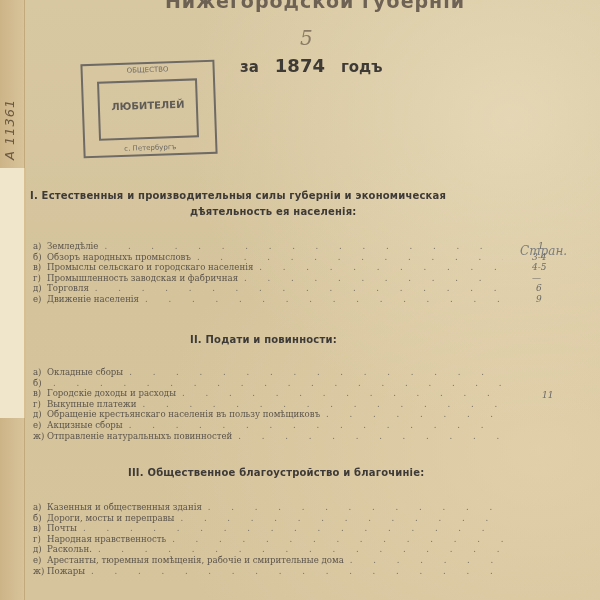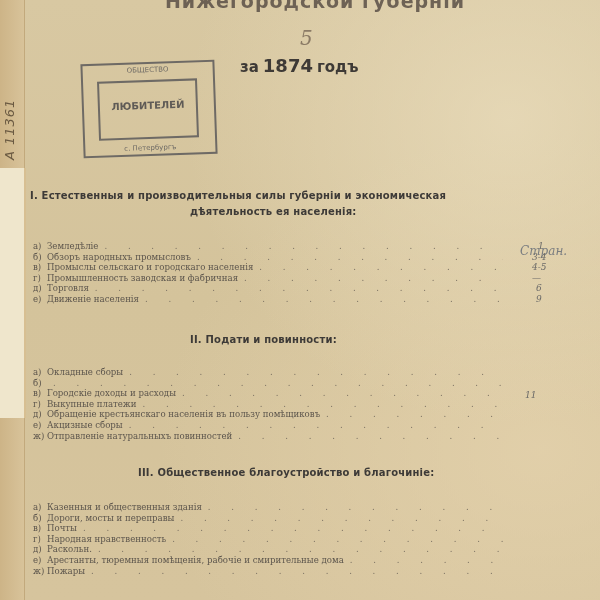--- a/index.html
+++ b/index.html
@@ -36,21 +36,21 @@
     color:#5b5047; letter-spacing:1px; opacity:0.85;
   }
   .page-mark {
     position:absolute; left:300px; top:26px; font-family:"DejaVu Serif", serif;
     font-style:italic; font-size:20px; color:#8b7b66;
   }
   .year-line {
     position:absolute; left:240px; top:55px; font-family:"DejaVu Sans", sans-serif;
     font-weight:bold; color:#3e3a36; font-size:15px;
   }
-  .year-line .year { font-size:18px; margin:0 4px; }
+  .year-line .year { font-size:18px; margin:0 16px; }
   .stamp {
     position:absolute; left:82px; top:62px; width:130px; height:90px;
     border:2px solid #6e6a65; transform:rotate(-2deg);
   }
   .stamp-inner {
     position:absolute; left:14px; top:16px; width:96px; height:55px;
     border:2px solid #6e6a65;
   }
   .stamp-top { position:absolute; left:0; right:0; top:2px; text-align:center;
     font-family:"DejaVu Sans", sans-serif; font-size:7px; color:#6e6a65; }
@@ -172,23 +172,23 @@
         <span class="letter">е)</span>
         <span class="label">Акцизные сборы</span>
         <span class="dots">. . . . . . . . . . . . . . . . . . . . . . . . . . . . . . . .</span>
       </div>
     <div class="row">
         <span class="letter">ж)</span>
         <span class="label">Отправленіе натуральныхъ повинностей</span>
         <span class="dots">. . . . . . . . . . . . . . . . . . . . . . . . . . . . . . . .</span>
       </div>
   </div>
-  <div class="pagenum" style="left:525px; top:390px;">11</div>
-
-  <div class="section-title" style="left:138px; top:467px;">III. Общественное благоустройство и благочиніе:</div>
+  <div class="pagenum" style="left:542px; top:390px;">11</div>
+
+  <div class="section-title" style="left:128px; top:467px;">III. Общественное благоустройство и благочиніе:</div>
   <div class="list" style="top:502px;">
     <div class="row">
         <span class="letter">а)</span>
         <span class="label">Казенныя и общественныя зданія</span>
         <span class="dots">. . . . . . . . . . . . . . . . . . . . . . . . . . . . . . . .</span>
       </div>
     <div class="row">
         <span class="letter">б)</span>
         <span class="label">Дороги, мосты и переправы</span>
         <span class="dots">. . . . . . . . . . . . . . . . . . . . . . . . . . . . . . . .</span>

